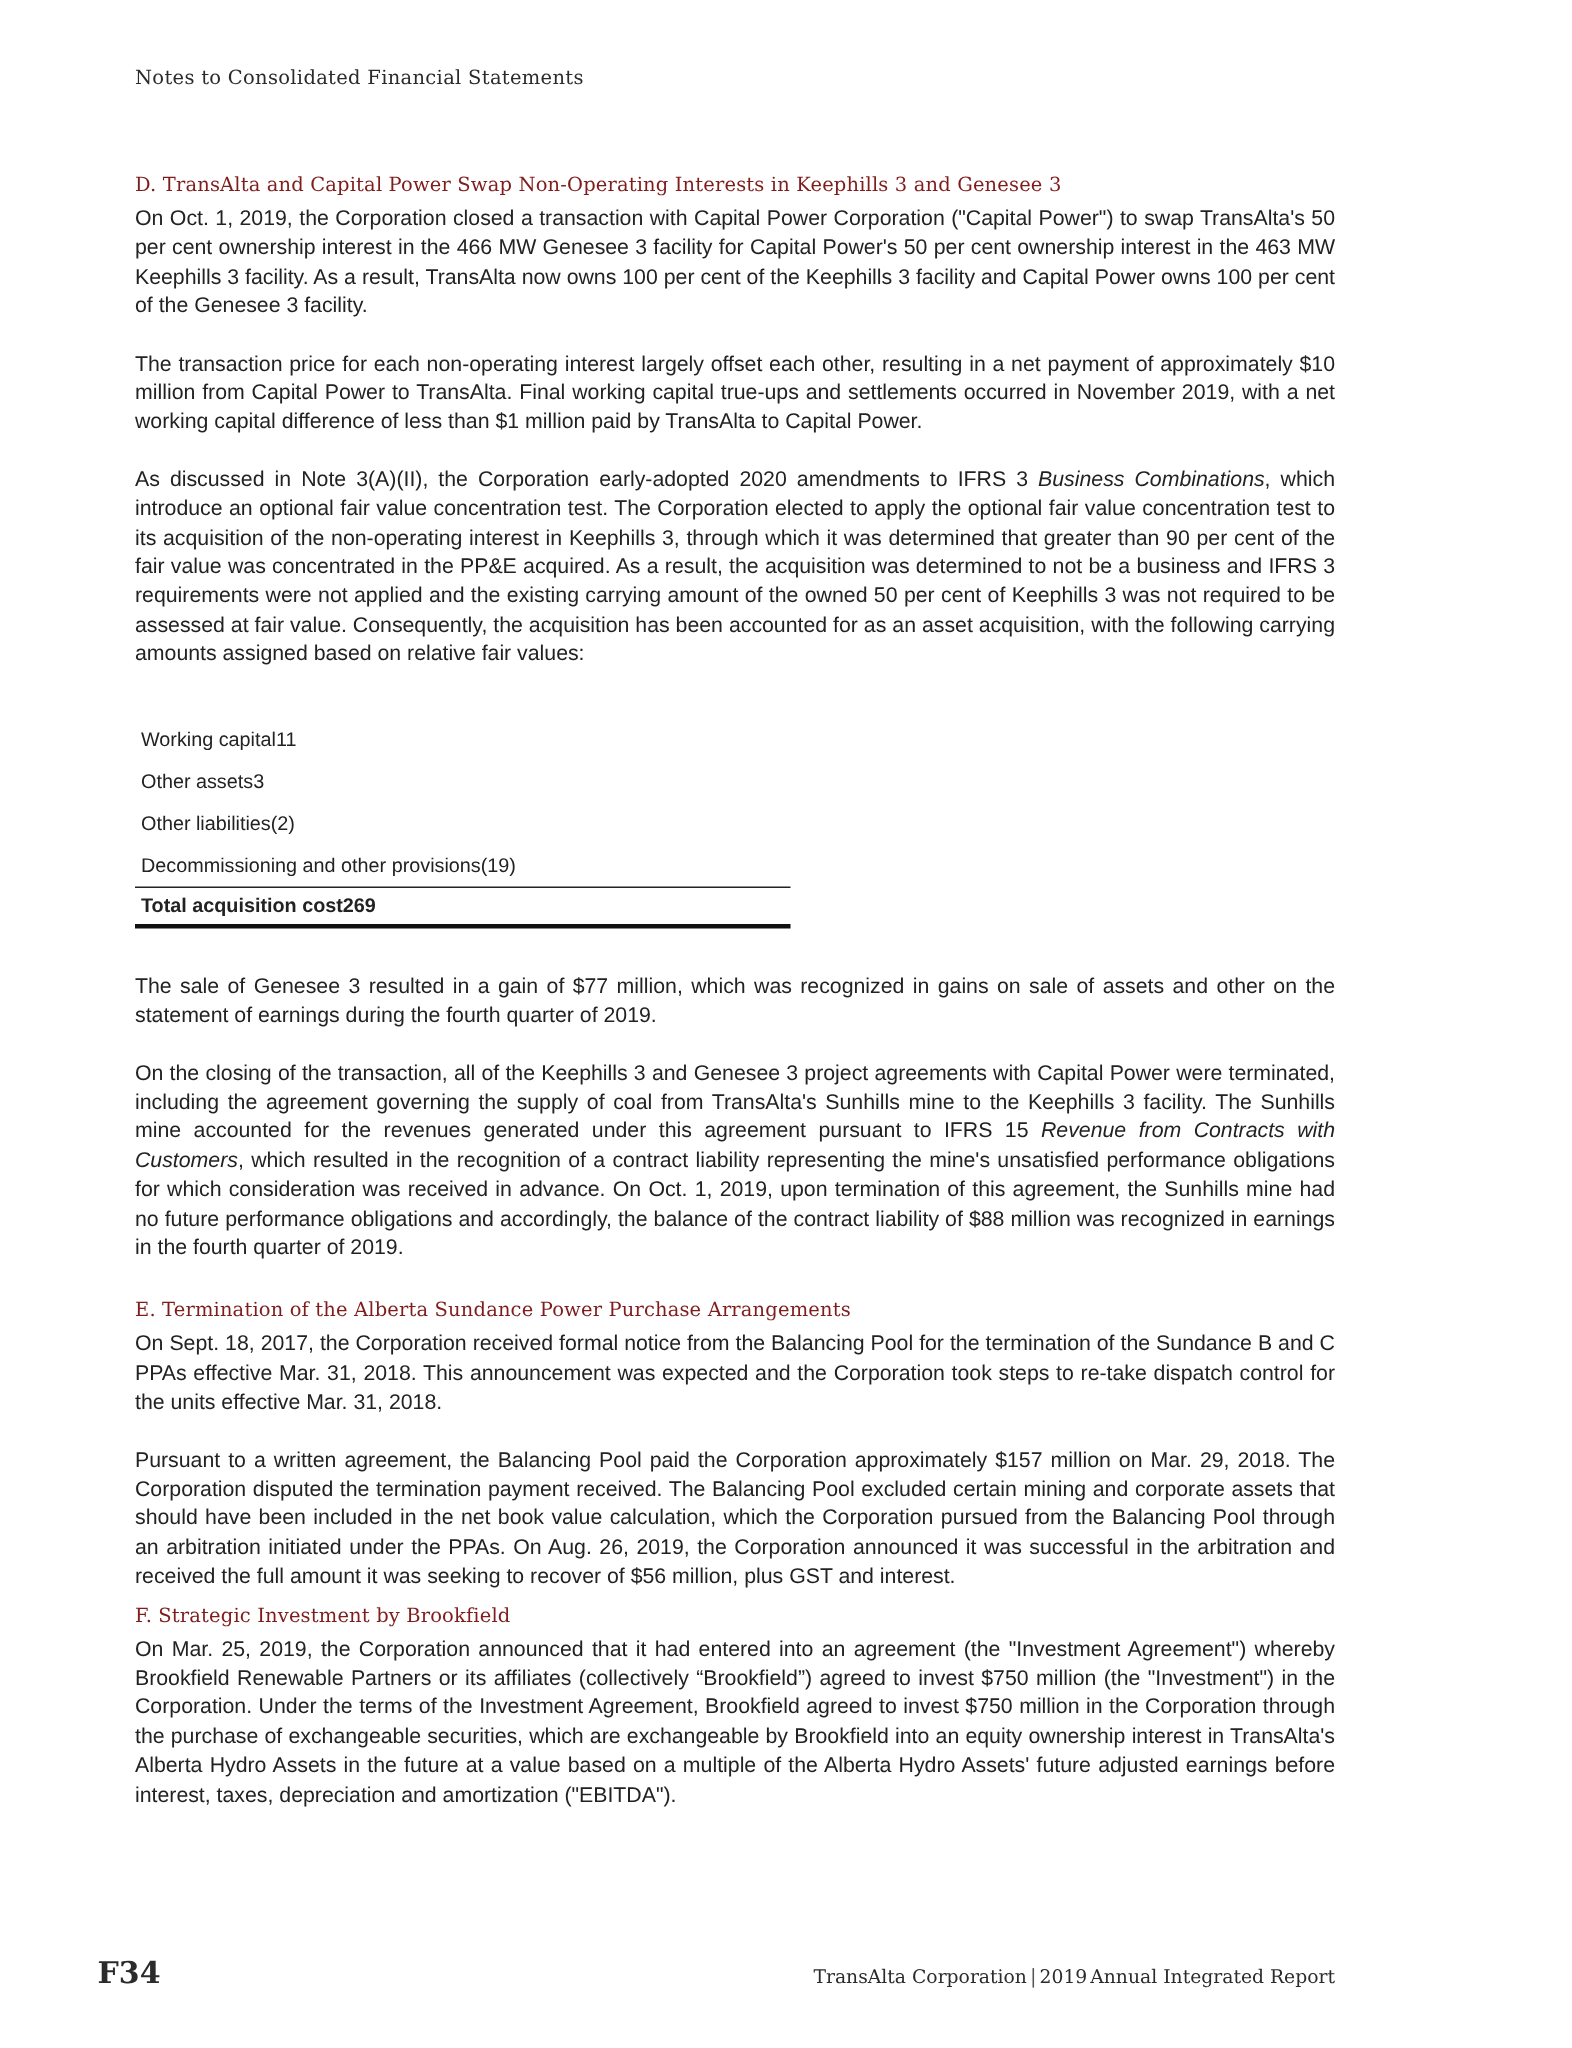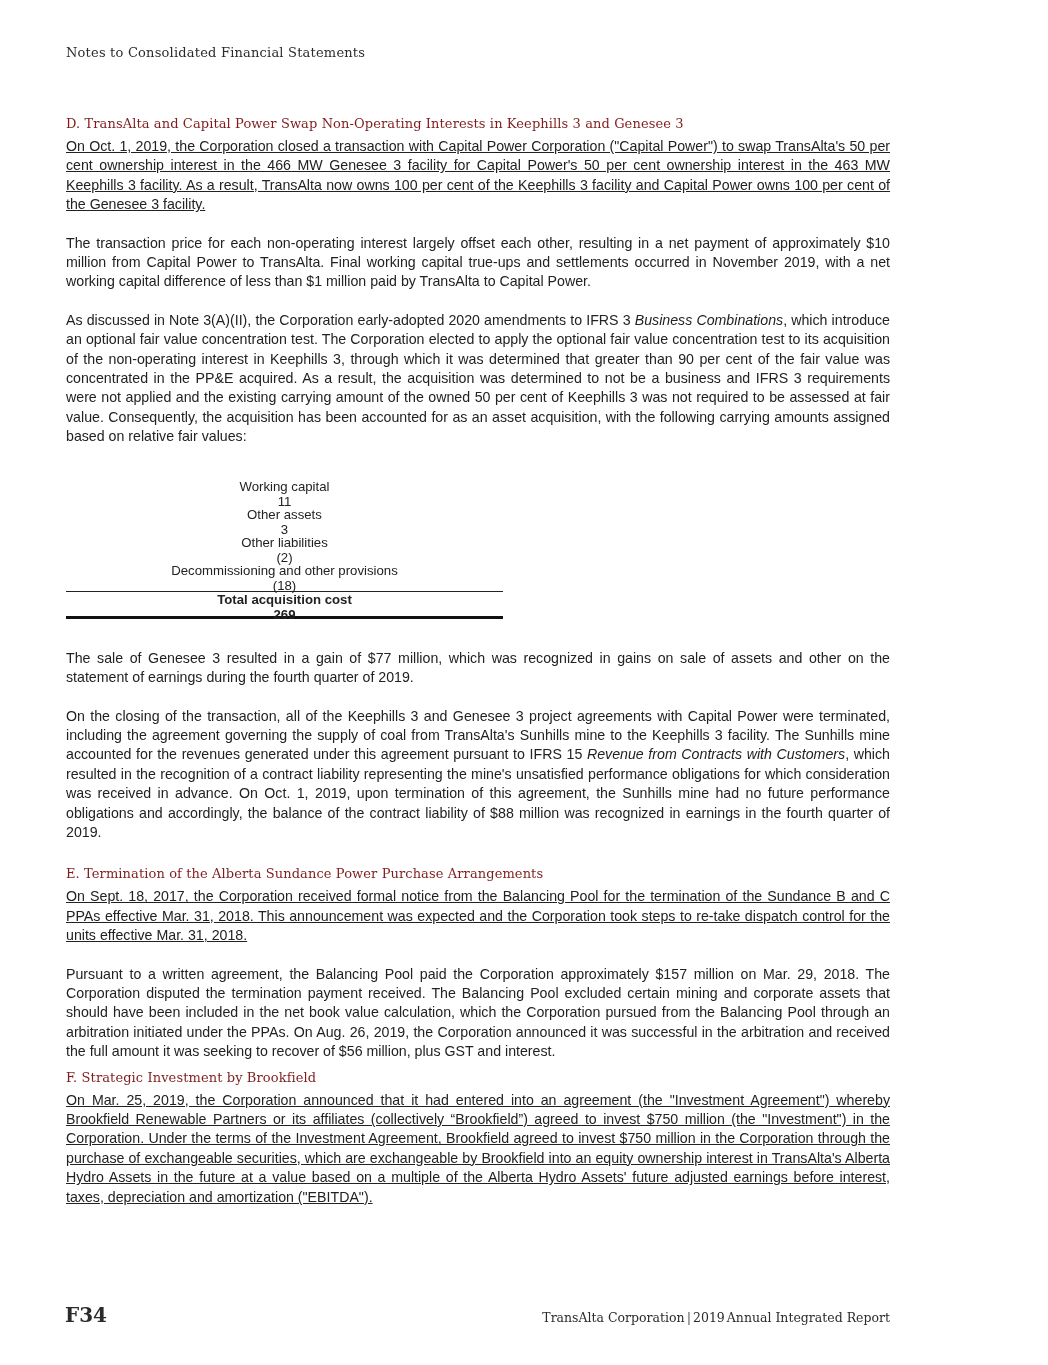--- a/index.html
+++ b/index.html
@@ -4,21 +4,21 @@
 <style>
   html,body{margin:0;padding:0;background:#e8e8e8;}
   .page{
     position:relative;
     width:1048px;height:1365px;
     margin:0 auto;
     background:#ffffff;
     font-family:"Liberation Sans",sans-serif;
     color:#222222;
     box-sizing:border-box;
-    padding:45px 158px 0 66px;
+    padding:45px 158px 0 90px;
     overflow:hidden;
   }
   .doc-header{
     font-family:"DejaVu Serif","Liberation Serif",serif;
     font-size:13px;
     color:#2b2b2b;
     letter-spacing:0.2px;
   }
   .section-heading{
     font-family:"DejaVu Serif","Liberation Serif",serif;
@@ -32,35 +32,34 @@
   .heading-e{margin-top:24px;}
   .heading-f{margin-top:8px;}
   .para{
     font-size:14.2px;
     line-height:19.4px;
     text-align:justify;
     margin:0 0 0 0;
     color:#222222;
   }
   .para + .para{margin-top:19px;}
-  .para-after-heading{margin-top:0;text-decoration:underline;}
+  .para-after-heading{margin-top:0;}
   .acq-table{
     width:437px;
     margin-top:32px;
     margin-bottom:30px;
     font-size:13.2px;
   }
   .acq-row{
     display:flex;
     justify-content:flex-start;
     align-items:center;
     height:28px;
     padding:0 4px;
     box-sizing:border-box;
-    flex-direction:column;
   }
   .acq-row.total{
     font-weight:bold;
     border-top:1.5px solid #222;
     border-bottom:3px solid #111;
   }
   .row-label{white-space:nowrap;}
   .row-value{text-align:right;}
   .footer{
     position:absolute;
@@ -106,21 +105,21 @@
     <div class="acq-row">
       <span class="row-label">Other assets</span>
       <span class="row-value">3</span>
     </div>
     <div class="acq-row">
       <span class="row-label">Other liabilities</span>
       <span class="row-value">(2)</span>
     </div>
     <div class="acq-row">
       <span class="row-label">Decommissioning and other provisions</span>
-      <span class="row-value">(18)</span>
+      <span class="row-value">(19)</span>
     </div>
     <div class="acq-row total">
       <span class="row-label">Total acquisition cost</span>
       <span class="row-value">269</span>
     </div>
   </div>
 
   <p class="para">The sale of Genesee 3 resulted in a gain of $77 million, which was recognized in gains on sale of assets and other on the statement of earnings during the fourth quarter of 2019.</p>
   <p class="para"><span>On the closing of the transaction, all of the Keephills 3 and Genesee 3 project agreements with Capital Power were terminated, including the agreement governing the supply of coal from TransAlta's Sunhills mine to the Keephills 3 facility. The Sunhills mine accounted for the revenues generated under this agreement pursuant to IFRS 15 </span><span style="font-style: italic;">Revenue from Contracts with Customers</span><span>, which resulted in the recognition of a contract liability representing the mine's unsatisfied performance obligations for which consideration was received in advance. On Oct. 1, 2019, upon termination of this agreement, the Sunhills mine had no future performance obligations and accordingly, the balance of the contract liability of $88 million was recognized in earnings in the fourth quarter of 2019.</span></p>
 

